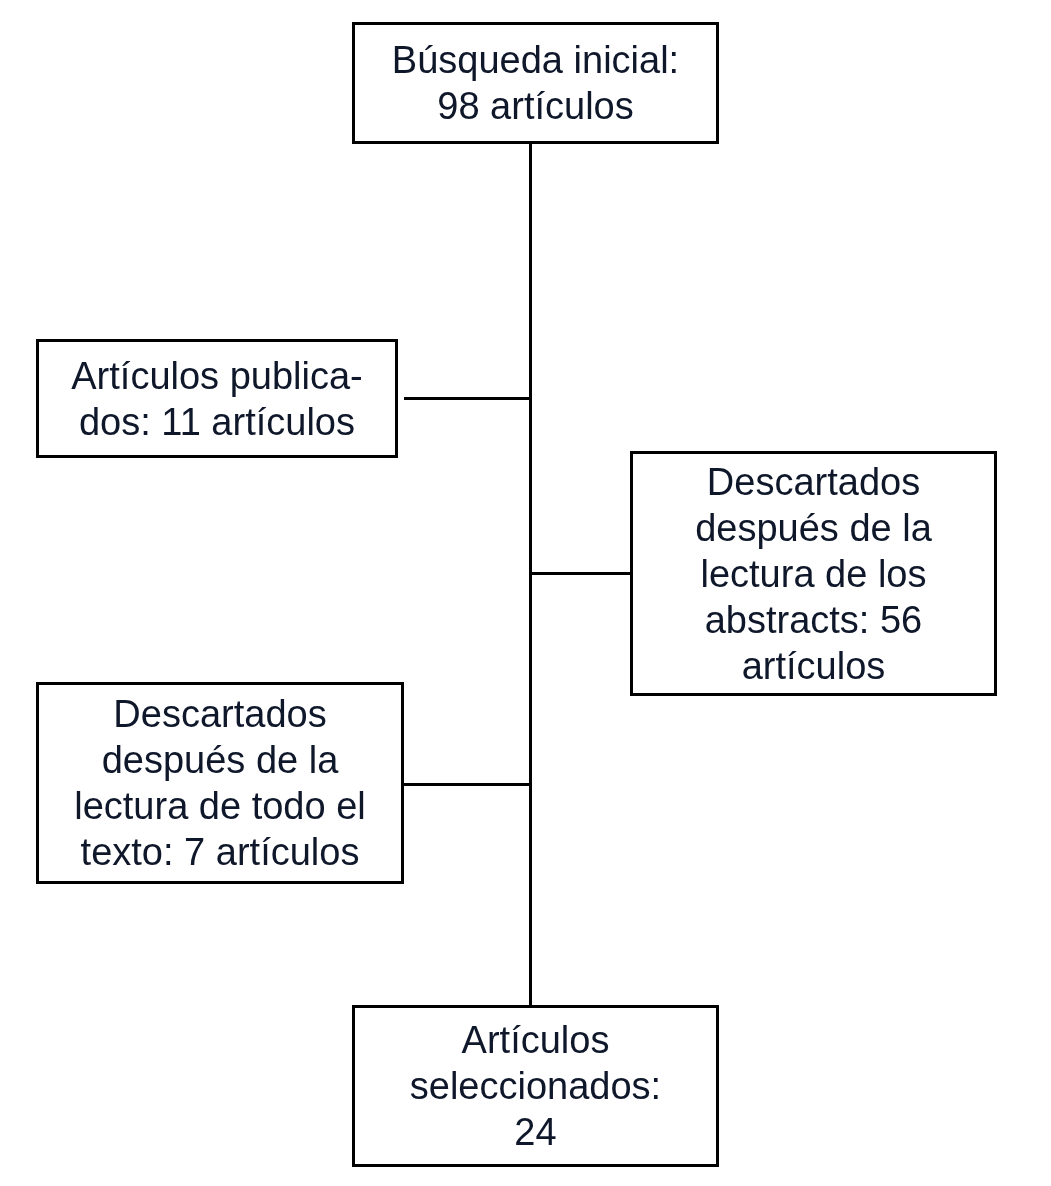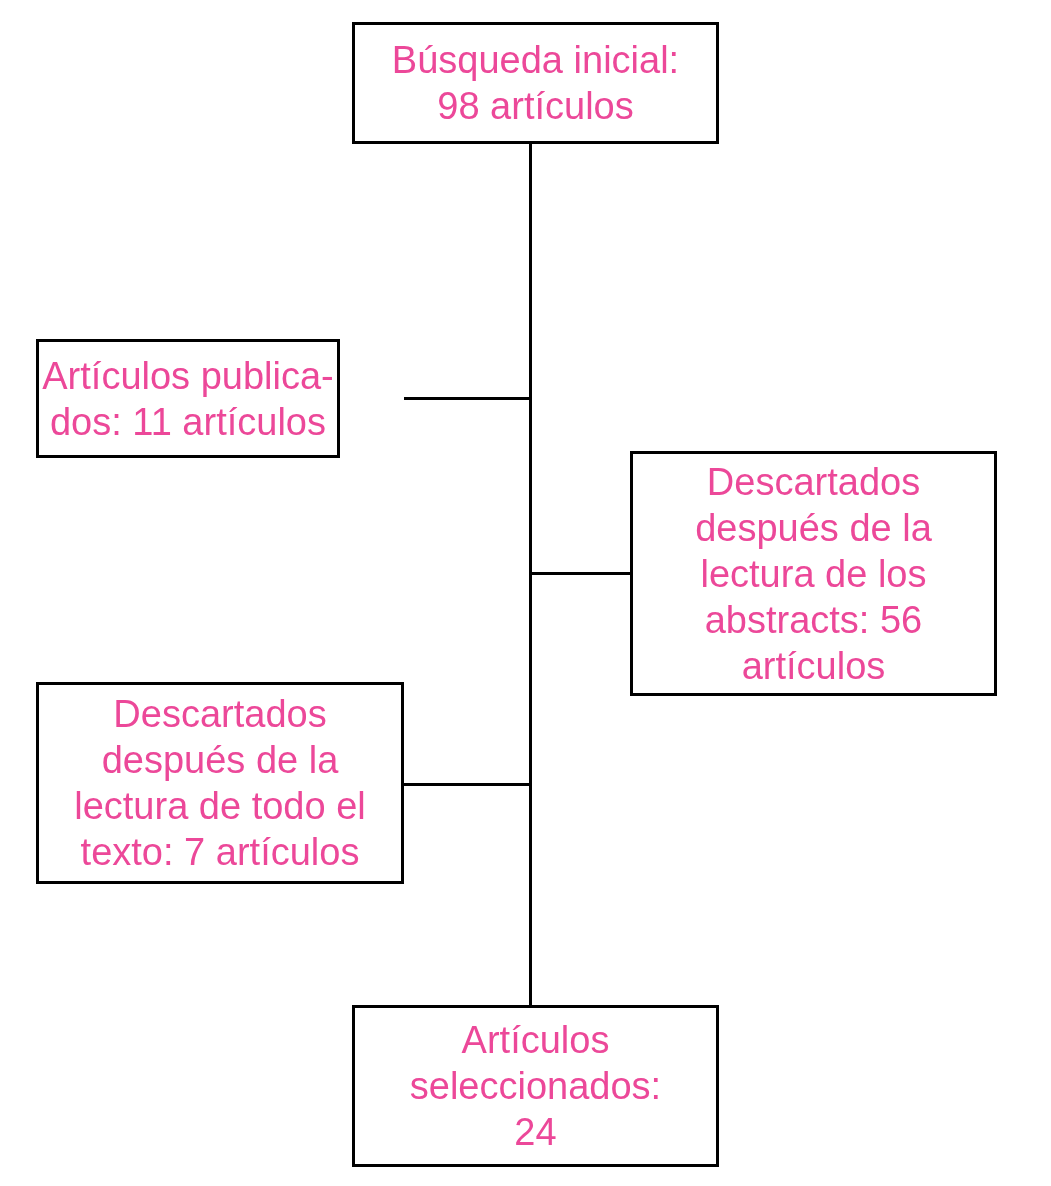--- a/index.html
+++ b/index.html
@@ -6,21 +6,21 @@
     margin: 0;
     padding: 0;
     background: #ffffff;
   }
   .canvas {
     position: relative;
     width: 1051px;
     height: 1186px;
     background: #ffffff;
     font-family: "Liberation Sans", sans-serif;
-    color: #ec4899;
+    color: #0f172a;
     overflow: hidden;
   }
   .flow-box {
     position: absolute;
     box-sizing: border-box;
     border: 3px solid #000000;
     background: #ffffff;
     display: flex;
     align-items: center;
     justify-content: center;
@@ -28,21 +28,21 @@
     font-size: 38px;
     line-height: 46px;
     white-space: pre-line;
   }
   .connector {
     position: absolute;
     background: #000000;
   }
   
   #box-initial   { left: 352px; top: 22px;   width: 367px; height: 122px; }
-  #box-published { left: 36px;  top: 339px;  width: 304px; height: 119px; }
+  #box-published { left: 36px;  top: 339px;  width: 362px; height: 119px; }
   #box-abstracts { left: 630px; top: 451px;  width: 367px; height: 245px; }
   #box-fulltext  { left: 36px;  top: 682px;  width: 368px; height: 202px; }
   #box-selected  { left: 352px; top: 1005px; width: 367px; height: 162px; }
   
   #line-main      { left: 529px; top: 144px; width: 3px;   height: 862px; }
   #line-published { left: 404px; top: 397px; width: 126px; height: 3px; }
   #line-abstracts { left: 531px; top: 572px; width: 100px; height: 3px; }
   #line-fulltext  { left: 404px; top: 783px; width: 126px; height: 3px; }
 </style>
 </head>

